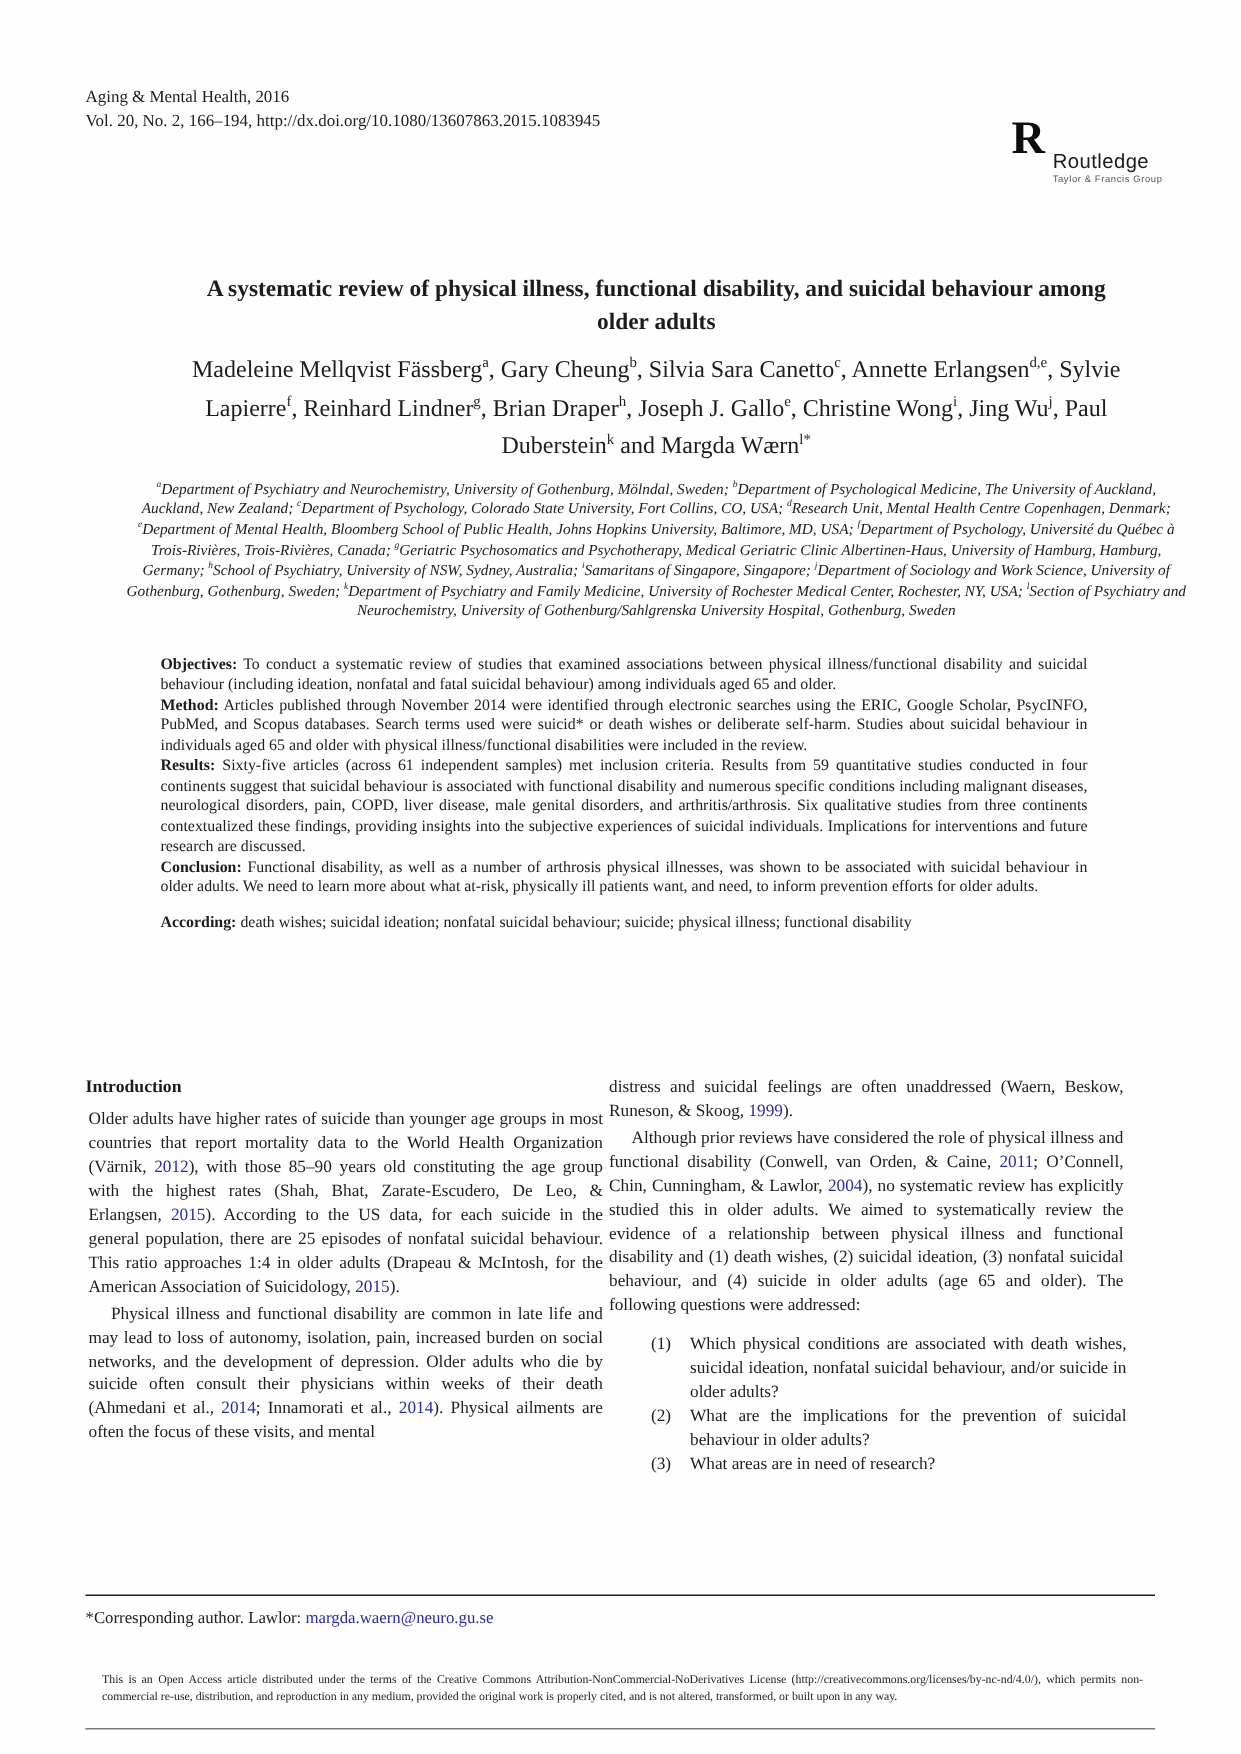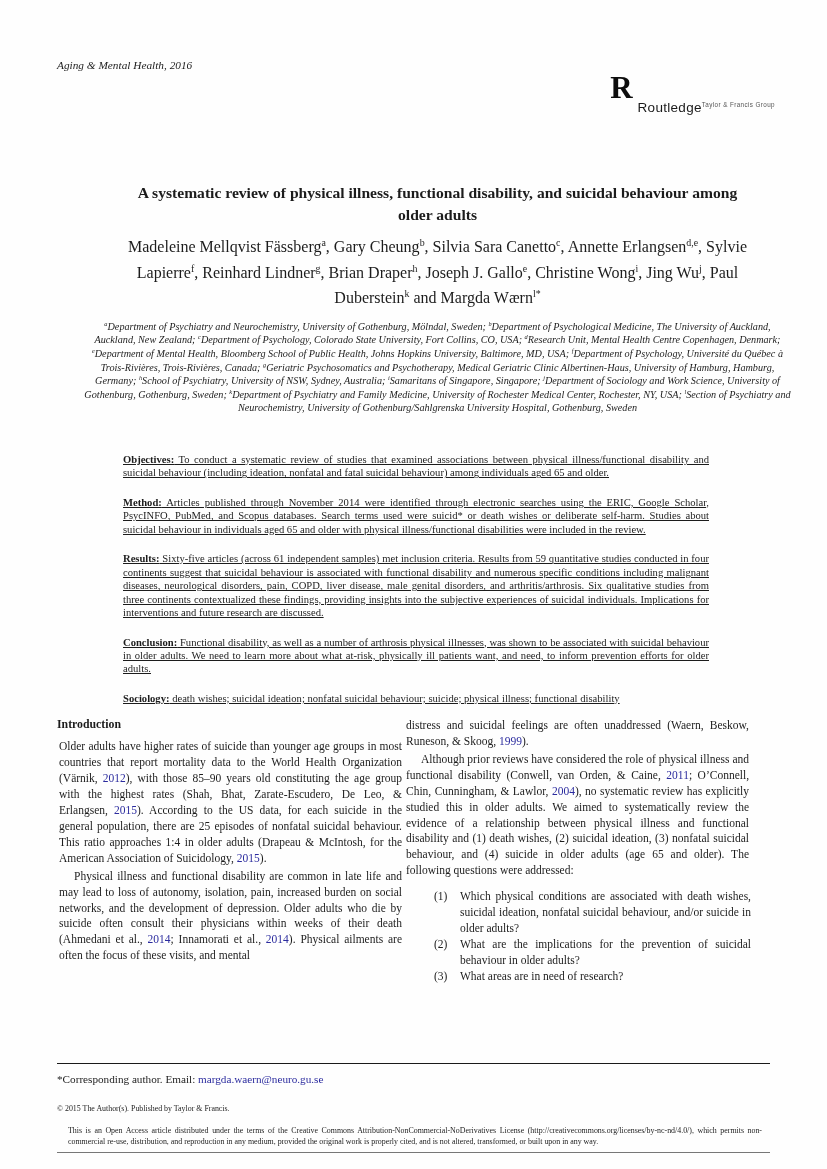--- a/index.html
+++ b/index.html
@@ -7,36 +7,36 @@
     position:relative;
     width:827px;height:1169px;
     margin:0 auto;
     background:#fefefe;
     font-family:"Liberation Serif", serif;
     color:#1c1c1c;
     overflow:hidden;
   }
   
   .jheader{position:absolute;top:57px;left:57px;font-size:11.3px;line-height:1.45;}
-  .jheader .jname{font-style:italic;}
+  .jheader .jname{}
   .logo{position:absolute;top:60px;right:52px;display:flex;align-items:center;gap:5px;}
   .logo-mark{font-family:"Liberation Serif",serif;font-weight:bold;font-size:31px;line-height:0.9;color:#0d0d0d;}
-  .logo-text{display:flex;flex-direction:row;margin-top:40px;}
+  .logo-text{display:flex;flex-direction:column;margin-top:40px;}
   .logo-name{font-family:"Liberation Sans",sans-serif;font-size:13.5px;color:#1a1a1a;letter-spacing:0.3px;}
   .logo-tagline{font-family:"Liberation Sans",sans-serif;font-size:6.3px;color:#555;letter-spacing:0.4px;margin-top:1px;}
   
   .titleblock{position:absolute;top:182px;left:0;width:827px;text-align:center;margin-left:24px;}
   .atitle{font-size:15.6px;font-weight:bold;line-height:1.38;max-width:600px;margin:0 auto;}
   .authors{font-size:16px;line-height:1.6;max-width:668px;margin:9px auto 0 auto;}
   .affils{font-style:italic;font-size:10.2px;line-height:1.33;max-width:708px;margin:9px auto 0 auto;text-align:center;}
   .received{font-style:italic;font-size:10.8px;margin-top:13px;}
   sup{font-size:0.62em;line-height:0;vertical-align:super;}
   
   .abstract{position:absolute;top:437px;left:107px;width:618px;font-size:10.6px;line-height:1.27;text-align:justify;}
-  .abstract p{margin:16px;text-decoration:underline;}
+  .abstract p{margin:0;}
   .abstract .keywords{margin-top:11px;}
   .k-b{font-weight:bold;}
   .k-link{color:#2b2b9e;}
   
   .columns{position:absolute;top:716px;left:57px;width:713px;display:flex;}
   .col{width:347px;font-size:11.5px;line-height:1.385;text-align:justify;}
   .col h2{font-size:11.8px;font-weight:bold;margin:0 0 7px 0;text-align:left;}
   .col p{margin:2px;}
   .col p.indent{text-indent:15px;font-family:Liberation Serif, serif;}
   .qlist{margin:10px 0 0 30px;}
@@ -51,20 +51,21 @@
   .copyright .lic{margin:11px;text-align:justify;}
   .bottomrule{position:absolute;top:1152px;left:57px;width:713px;border-top:1px solid #777;}
 </style>
 </head>
 <body>
 
 <div class="page">
 
   <div class="jheader">
     <div class="jname">Aging &amp; Mental Health, 2016</div>
+    <div class="jvol">Vol. 20, No. 2, 166–194, http://dx.doi.org/10.1080/13607863.2015.1083945</div>
   </div>
 
   <div class="logo">
     <span class="logo-mark">R</span>
     <span class="logo-text">
       <span class="logo-name">Routledge</span>
       <span class="logo-tagline">Taylor &amp; Francis Group</span>
     </span>
   </div>
 
@@ -72,21 +73,21 @@
     <div class="atitle">A systematic review of physical illness, functional disability, and suicidal behaviour among older adults</div>
     <div class="authors"><span>Madeleine Mellqvist Fässberg</span><sup>a</sup><span>, Gary Cheung</span><sup>b</sup><span>, Silvia Sara Canetto</span><sup>c</sup><span>, Annette Erlangsen</span><sup>d,e</sup><span>, Sylvie Lapierre</span><sup>f</sup><span>, Reinhard Lindner</span><sup>g</sup><span>, Brian Draper</span><sup>h</sup><span>, Joseph J. Gallo</span><sup>e</sup><span>, Christine Wong</span><sup>i</sup><span>, Jing Wu</span><sup>j</sup><span>, Paul Duberstein</span><sup>k</sup><span> and Margda Wærn</span><sup>l</sup><sup>*</sup></div>
     <div class="affils"><sup>a</sup><span>Department of Psychiatry and Neurochemistry, University of Gothenburg, Mölndal, Sweden; </span><sup>b</sup><span>Department of Psychological Medicine, The University of Auckland, Auckland, New Zealand; </span><sup>c</sup><span>Department of Psychology, Colorado State University, Fort Collins, CO, USA; </span><sup>d</sup><span>Research Unit, Mental Health Centre Copenhagen, Denmark; </span><sup>e</sup><span>Department of Mental Health, Bloomberg School of Public Health, Johns Hopkins University, Baltimore, MD, USA; </span><sup>f</sup><span>Department of Psychology, Université du Québec à Trois-Rivières, Trois-Rivières, Canada; </span><sup>g</sup><span>Geriatric Psychosomatics and Psychotherapy, Medical Geriatric Clinic Albertinen-Haus, University of Hamburg, Hamburg, Germany; </span><sup>h</sup><span>School of Psychiatry, University of NSW, Sydney, Australia; </span><sup>i</sup><span>Samaritans of Singapore, Singapore; </span><sup>j</sup><span>Department of Sociology and Work Science, University of Gothenburg, Gothenburg, Sweden; </span><sup>k</sup><span>Department of Psychiatry and Family Medicine, University of Rochester Medical Center, Rochester, NY, USA; </span><sup>l</sup><span>Section of Psychiatry and Neurochemistry, University of Gothenburg/Sahlgrenska University Hospital, Gothenburg, Sweden</span></div>
   </div>
 
   <div class="abstract">
     <p><span class="k-b">Objectives:</span><span> To conduct a systematic review of studies that examined associations between physical illness/functional disability and suicidal behaviour (including ideation, nonfatal and fatal suicidal behaviour) among individuals aged 65 and older.</span></p>
     <p><span class="k-b">Method:</span><span> Articles published through November 2014 were identified through electronic searches using the ERIC, Google Scholar, PsycINFO, PubMed, and Scopus databases. Search terms used were suicid* or death wishes or deliberate self-harm. Studies about suicidal behaviour in individuals aged 65 and older with physical illness/functional disabilities were included in the review.</span></p>
     <p><span class="k-b">Results:</span><span> Sixty-five articles (across 61 independent samples) met inclusion criteria. Results from 59 quantitative studies conducted in four continents suggest that suicidal behaviour is associated with functional disability and numerous specific conditions including malignant diseases, neurological disorders, pain, COPD, liver disease, male genital disorders, and arthritis/arthrosis. Six qualitative studies from three continents contextualized these findings, providing insights into the subjective experiences of suicidal individuals. Implications for interventions and future research are discussed.</span></p>
     <p><span class="k-b">Conclusion:</span><span> Functional disability, as well as a number of arthrosis physical illnesses, was shown to be associated with suicidal behaviour in older adults. We need to learn more about what at-risk, physically ill patients want, and need, to inform prevention efforts for older adults.</span></p>
-    <p class="keywords"><span class="k-b">Sociology:</span><span> death wishes; suicidal ideation; nonfatal suicidal behaviour; suicide; physical illness; functional disability</span></p>
+    <p class="keywords"><span class="k-b">According:</span><span> death wishes; suicidal ideation; nonfatal suicidal behaviour; suicide; physical illness; functional disability</span></p>
   </div>
 
   <div class="columns">
     <div class="col">
       <h2>Introduction</h2>
       <p><span>Older adults have higher rates of suicide than younger age groups in most countries that report mortality data to the World Health Organization (Värnik, </span><span class="k-link">2012</span><span>), with those 85–90 years old constituting the age group with the highest rates (Shah, Bhat, Zarate-Escudero, De Leo, &amp; Erlangsen, </span><span class="k-link">2015</span><span>). According to the US data, for each suicide in the general population, there are 25 episodes of nonfatal suicidal behaviour. This ratio approaches 1:4 in older adults (Drapeau &amp; McIntosh, for the American Association of Suicidology, </span><span class="k-link">2015</span><span>).</span></p>
       <p class="indent"><span>Physical illness and functional disability are common in late life and may lead to loss of autonomy, isolation, pain, increased burden on social networks, and the development of depression. Older adults who die by suicide often consult their physicians within weeks of their death (Ahmedani et al., </span><span class="k-link">2014</span><span>; Innamorati et al., </span><span class="k-link">2014</span><span>). Physical ailments are often the focus of these visits, and mental</span></p>
     </div>
     <div class="col">
       <p><span>distress and suicidal feelings are often unaddressed (Waern, Beskow, Runeson, &amp; Skoog, </span><span class="k-link">1999</span><span>).</span></p>
@@ -102,20 +103,19 @@
         </div>
         <div class="qitem">
           <span class="qnum">(3)</span>
           <span class="qtext">What areas are in need of research?</span>
         </div>
       </div>
     </div>
   </div>
 
   <div class="footrule"></div>
-  <div class="corresponding"><span>*Corresponding author. Email: </span><span class="k-link">margda.waern@neuro.gu.se</span></div>
+  <div class="corresponding"><span>*Corresponding author. Lawlor: </span><span class="k-link">margda.waern@neuro.gu.se</span></div>
   <div class="copyright">
-    <p class="cline">© 2015 The Author(s). Published by Taylor &amp; Francis.</p>
     <p class="lic">This is an Open Access article distributed under the terms of the Creative Commons Attribution-NonCommercial-NoDerivatives License (http://creativecommons.org/licenses/by-nc-nd/4.0/), which permits non-commercial re-use, distribution, and reproduction in any medium, provided the original work is properly cited, and is not altered, transformed, or built upon in any way.</p>
   </div>
   <div class="bottomrule"></div>
 
 </div>
 
 </body></html>

